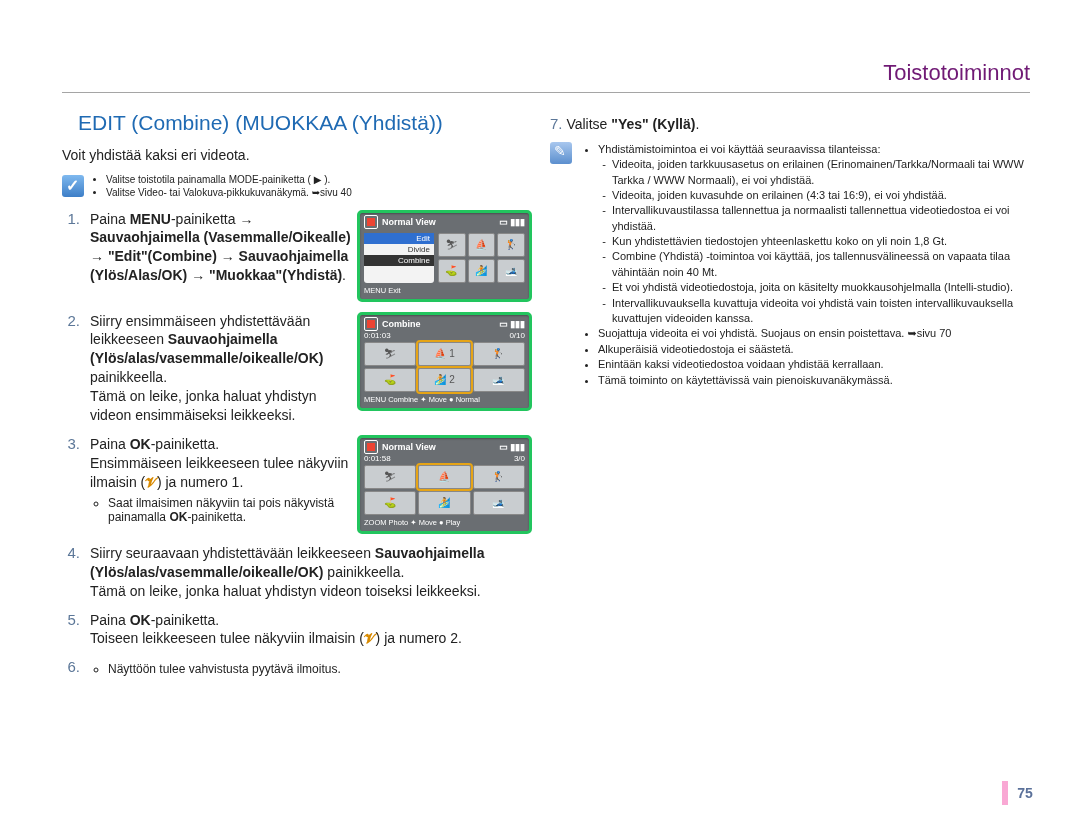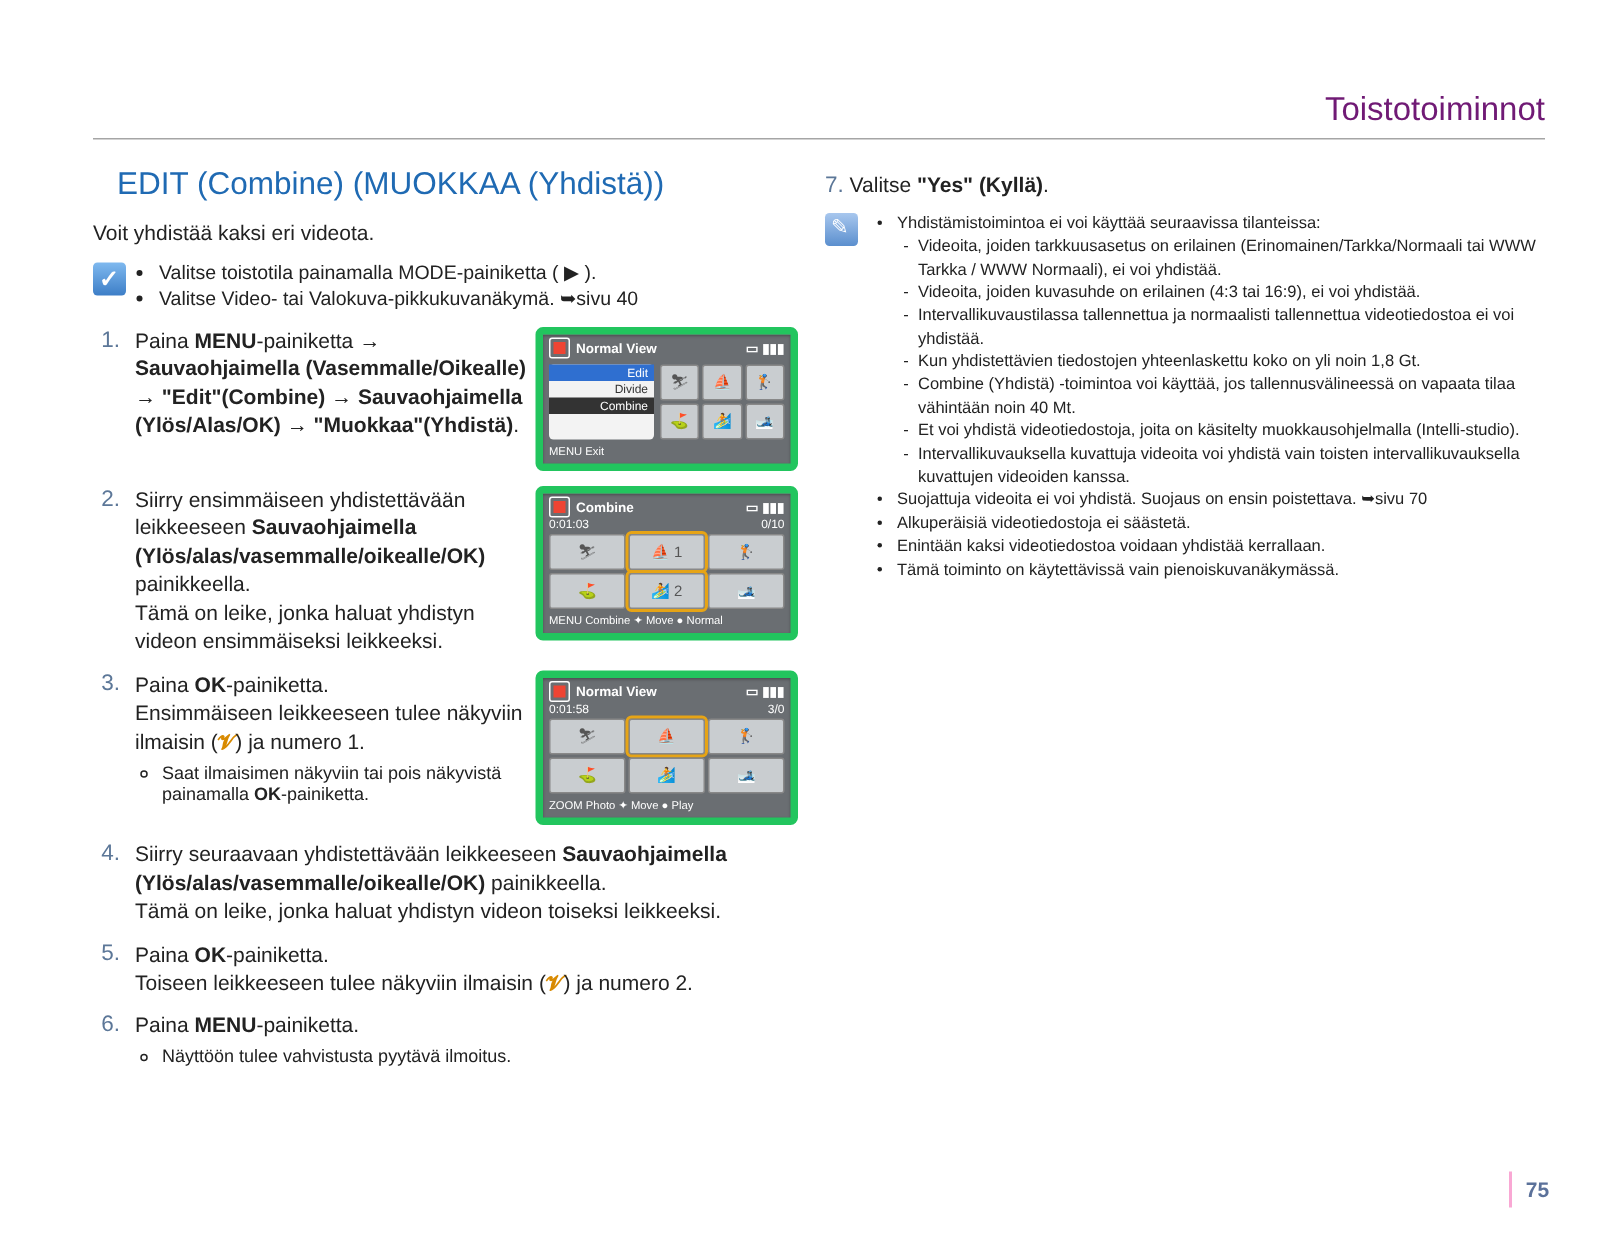--- a/index.html
+++ b/index.html
@@ -58,21 +58,21 @@
     margin-top: 2px;
   }
   .check-icon::after {
     content: "✓";
     color: #fff;
     font-weight: bold;
     position: absolute;
     left: 4px; top: 1px;
     font-size: 16px;
   }
-  .precheck ul { margin:0; padding-left: 14px; font-size: 13px; line-height:1.35; }
+  .precheck ul { margin:0; padding-left: 14px; font-size: 10px; line-height:1.35; }
   .step-text { flex:1; font-size:14px; line-height:1.35; }
   .step-text b { font-weight:bold; }
   ol.steps { list-style:none; padding:0; margin:0; counter-reset: st; }
   ol.steps > li { display:flex; gap:10px; margin-bottom:10px; }
   ol.steps > li::before {
     counter-increment: st;
     content: counter(st) ".";
     font-size: 15px;
     color:#5c7798;
     min-width: 18px;
@@ -80,21 +80,21 @@
   }
   .step-body { flex:1; }
   .thumb {
     width: 175px;
     float: right;
     margin-left: 6px;
   }
   .nv-screen, .combine-screen {
     background:#6a6e72;
     border-radius:5px;
-    border:5px solid #22c55e;
+    border:3px solid #22c55e;
     font-size: 9px;
     color:#fff;
     padding:2px 4px 4px 4px;
     box-shadow:0 1px 2px rgba(0,0,0,0.3) inset;
   }
   .nv-top { display:flex; align-items:center; gap:4px; font-weight:bold; }
   .nv-top .rec { width:12px;height:12px;border:1px solid #fff;border-radius:2px;display:inline-block;position:relative; }
   .nv-top .rec::after{content:"";position:absolute;inset:2px;background:#e43; }
   .nv-row { display:flex; gap:4px; margin-top:4px; }
   .menu-list { background:#f3f3f3; border-radius:3px; width:70px; }
@@ -109,21 +109,21 @@
   .sub-bul li { margin-bottom:4px; }
   .pagenum {
     position:absolute;
     right: 38px;
     bottom: 22px;
     font-size: 14px;
     font-weight:bold;
     color:#5b719a;
     text-align:center;
     width: 34px;
-    border-left:2px solid #f9a8d4;
+    border-left:6px solid #f9a8d4;
     padding:4px 0;
   }
   .note-icon {
     width:22px;height:22px;border-radius:3px;
     background:linear-gradient(#a8c7ee,#5b8fce);
     position:relative; flex-shrink:0;
   }
   .note-icon::after{content:"✎"; color:#fff; position:absolute; left:4px; top:1px; font-size:14px; }
   .note-box { display:flex; gap:10px; margin-top:8px; }
   .note-box ul { font-size:11px; margin:0; padding-left:16px; line-height:1.4; }
@@ -257,21 +257,20 @@
         </li>
 
         <li>
           <div class="step-body">
               <div class="step-text" id="s5">Paina <b>OK</b>-painiketta.<br>Toiseen leikkeeseen tulee näkyviin ilmaisin (<span class="vmark">𝓥</span>) ja numero 2.</div>
             </div>
         </li>
 
         <li>
           <div class="step-body">
-            <div class="step-text" id="s6">Paina <b>MENU</b>-painiketta.</div>
             <ul class="sub-bul">
                 <li id="s6b0">Näyttöön tulee vahvistusta pyytävä ilmoitus.</li>
               </ul>
           </div>
         </li>
 
       </ol>
     </div>
 
     <div class="col-right">

